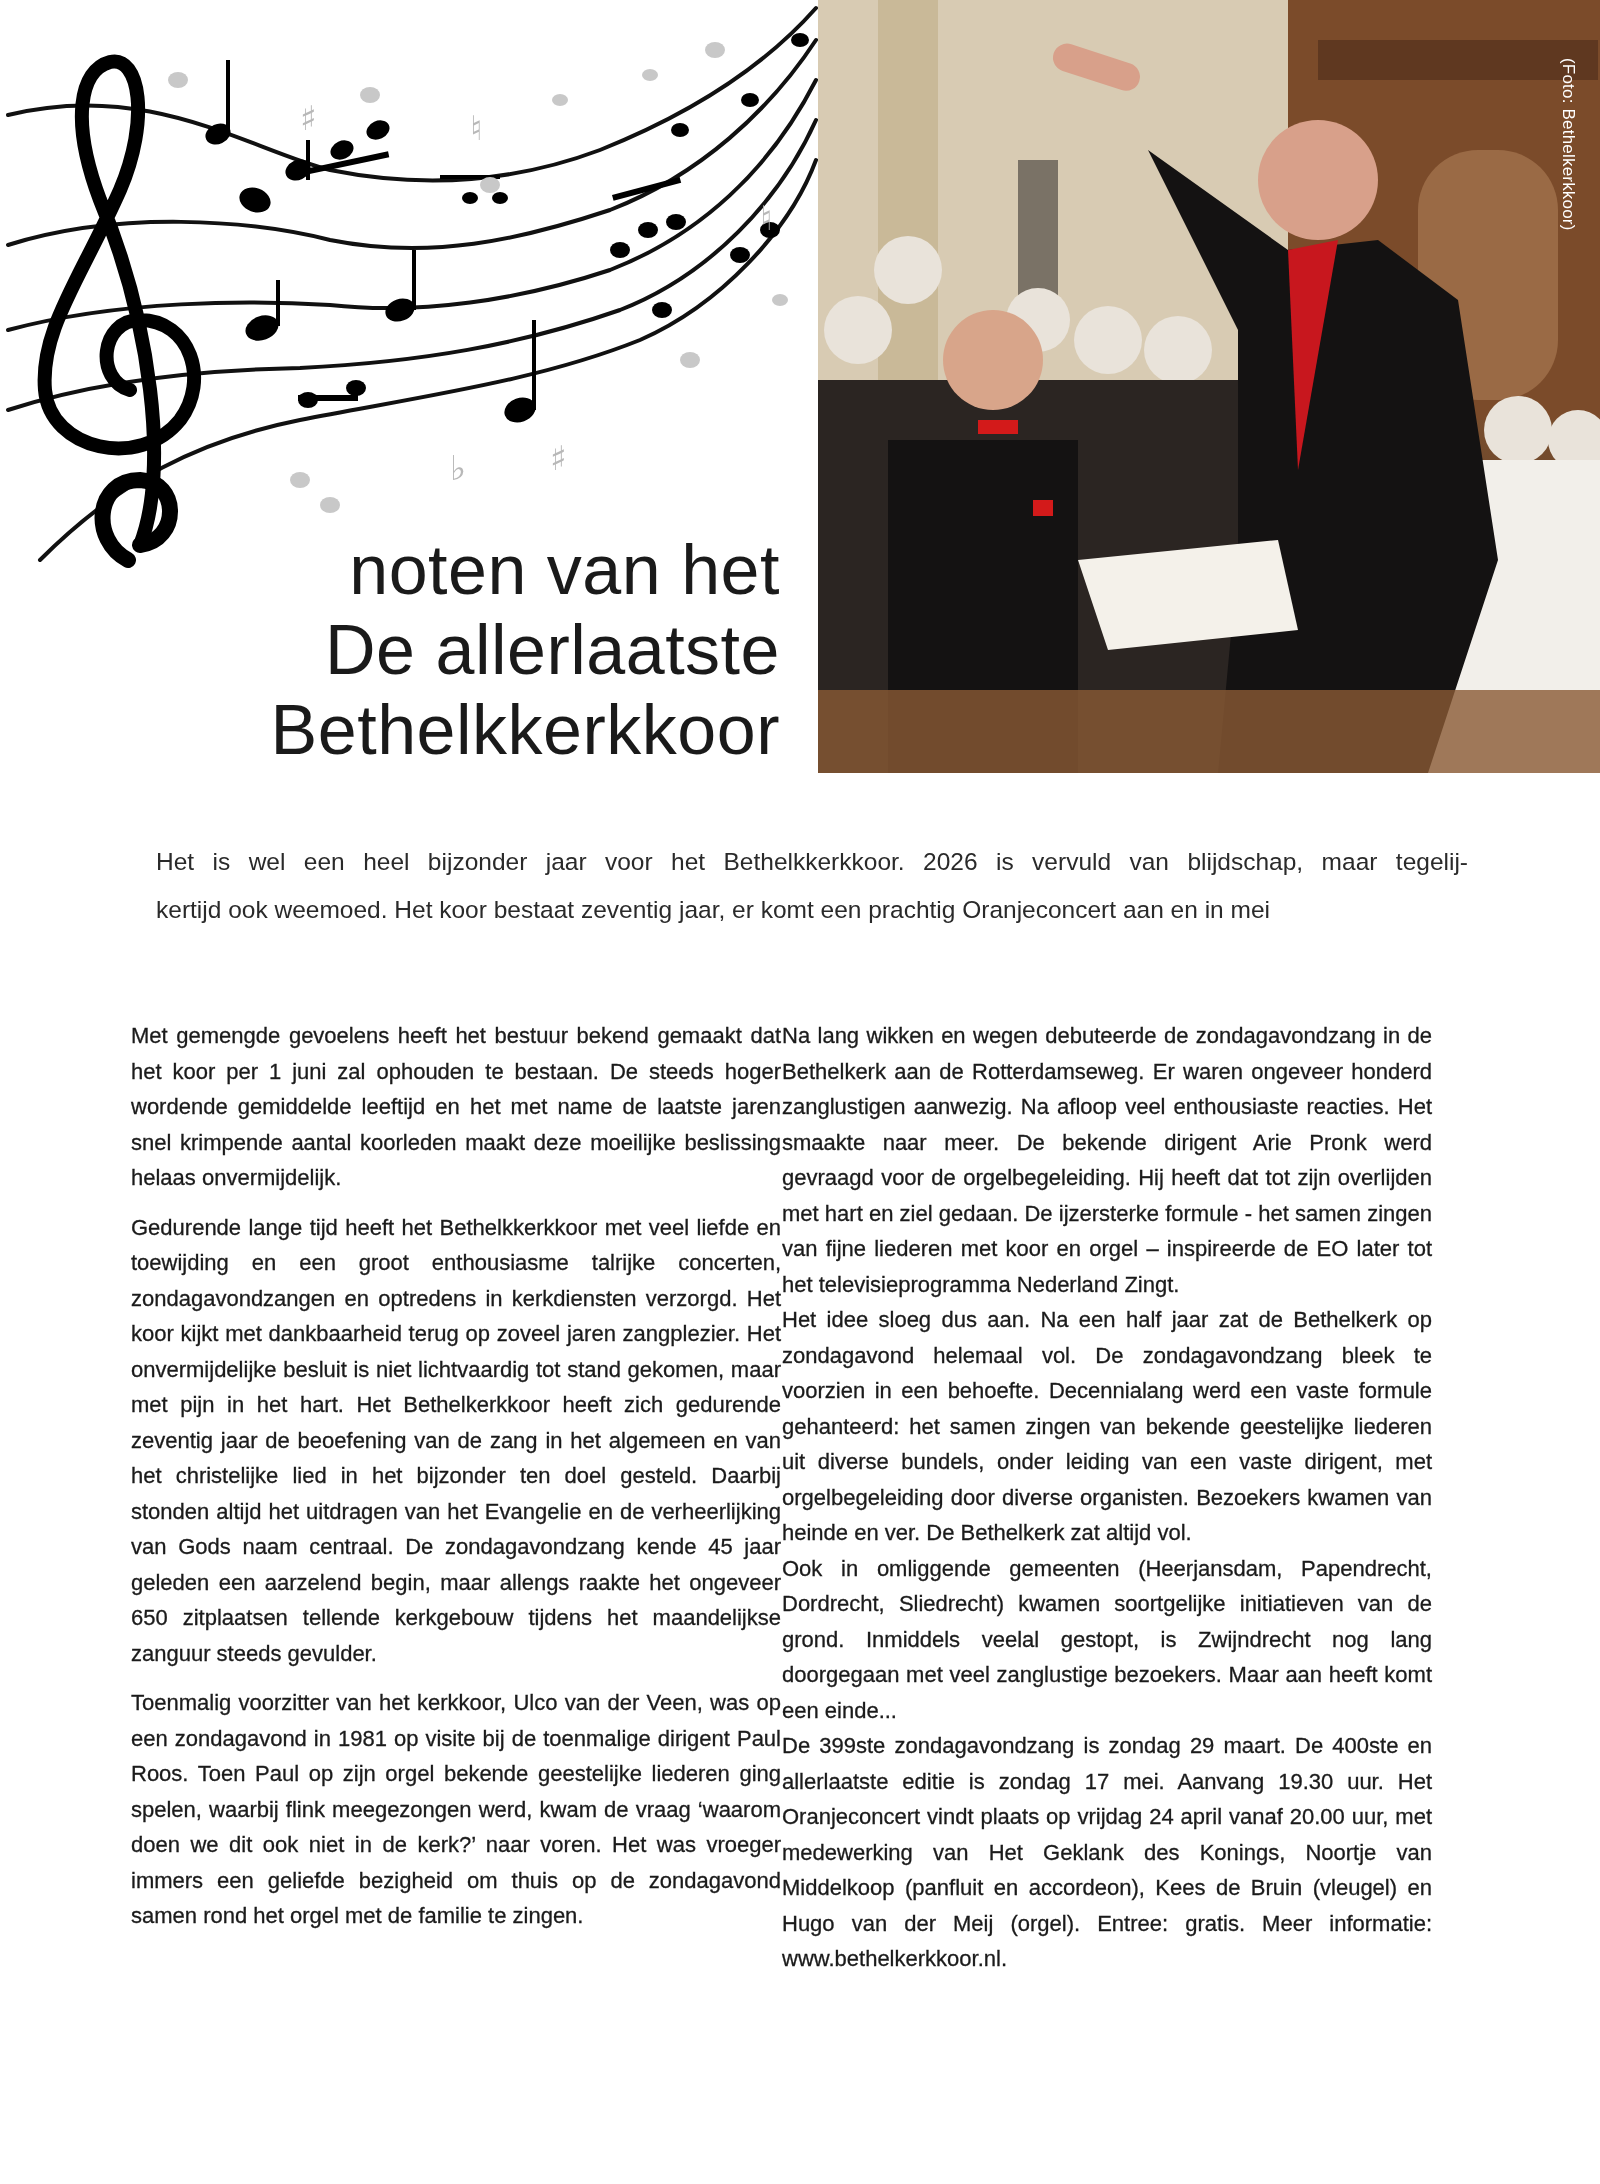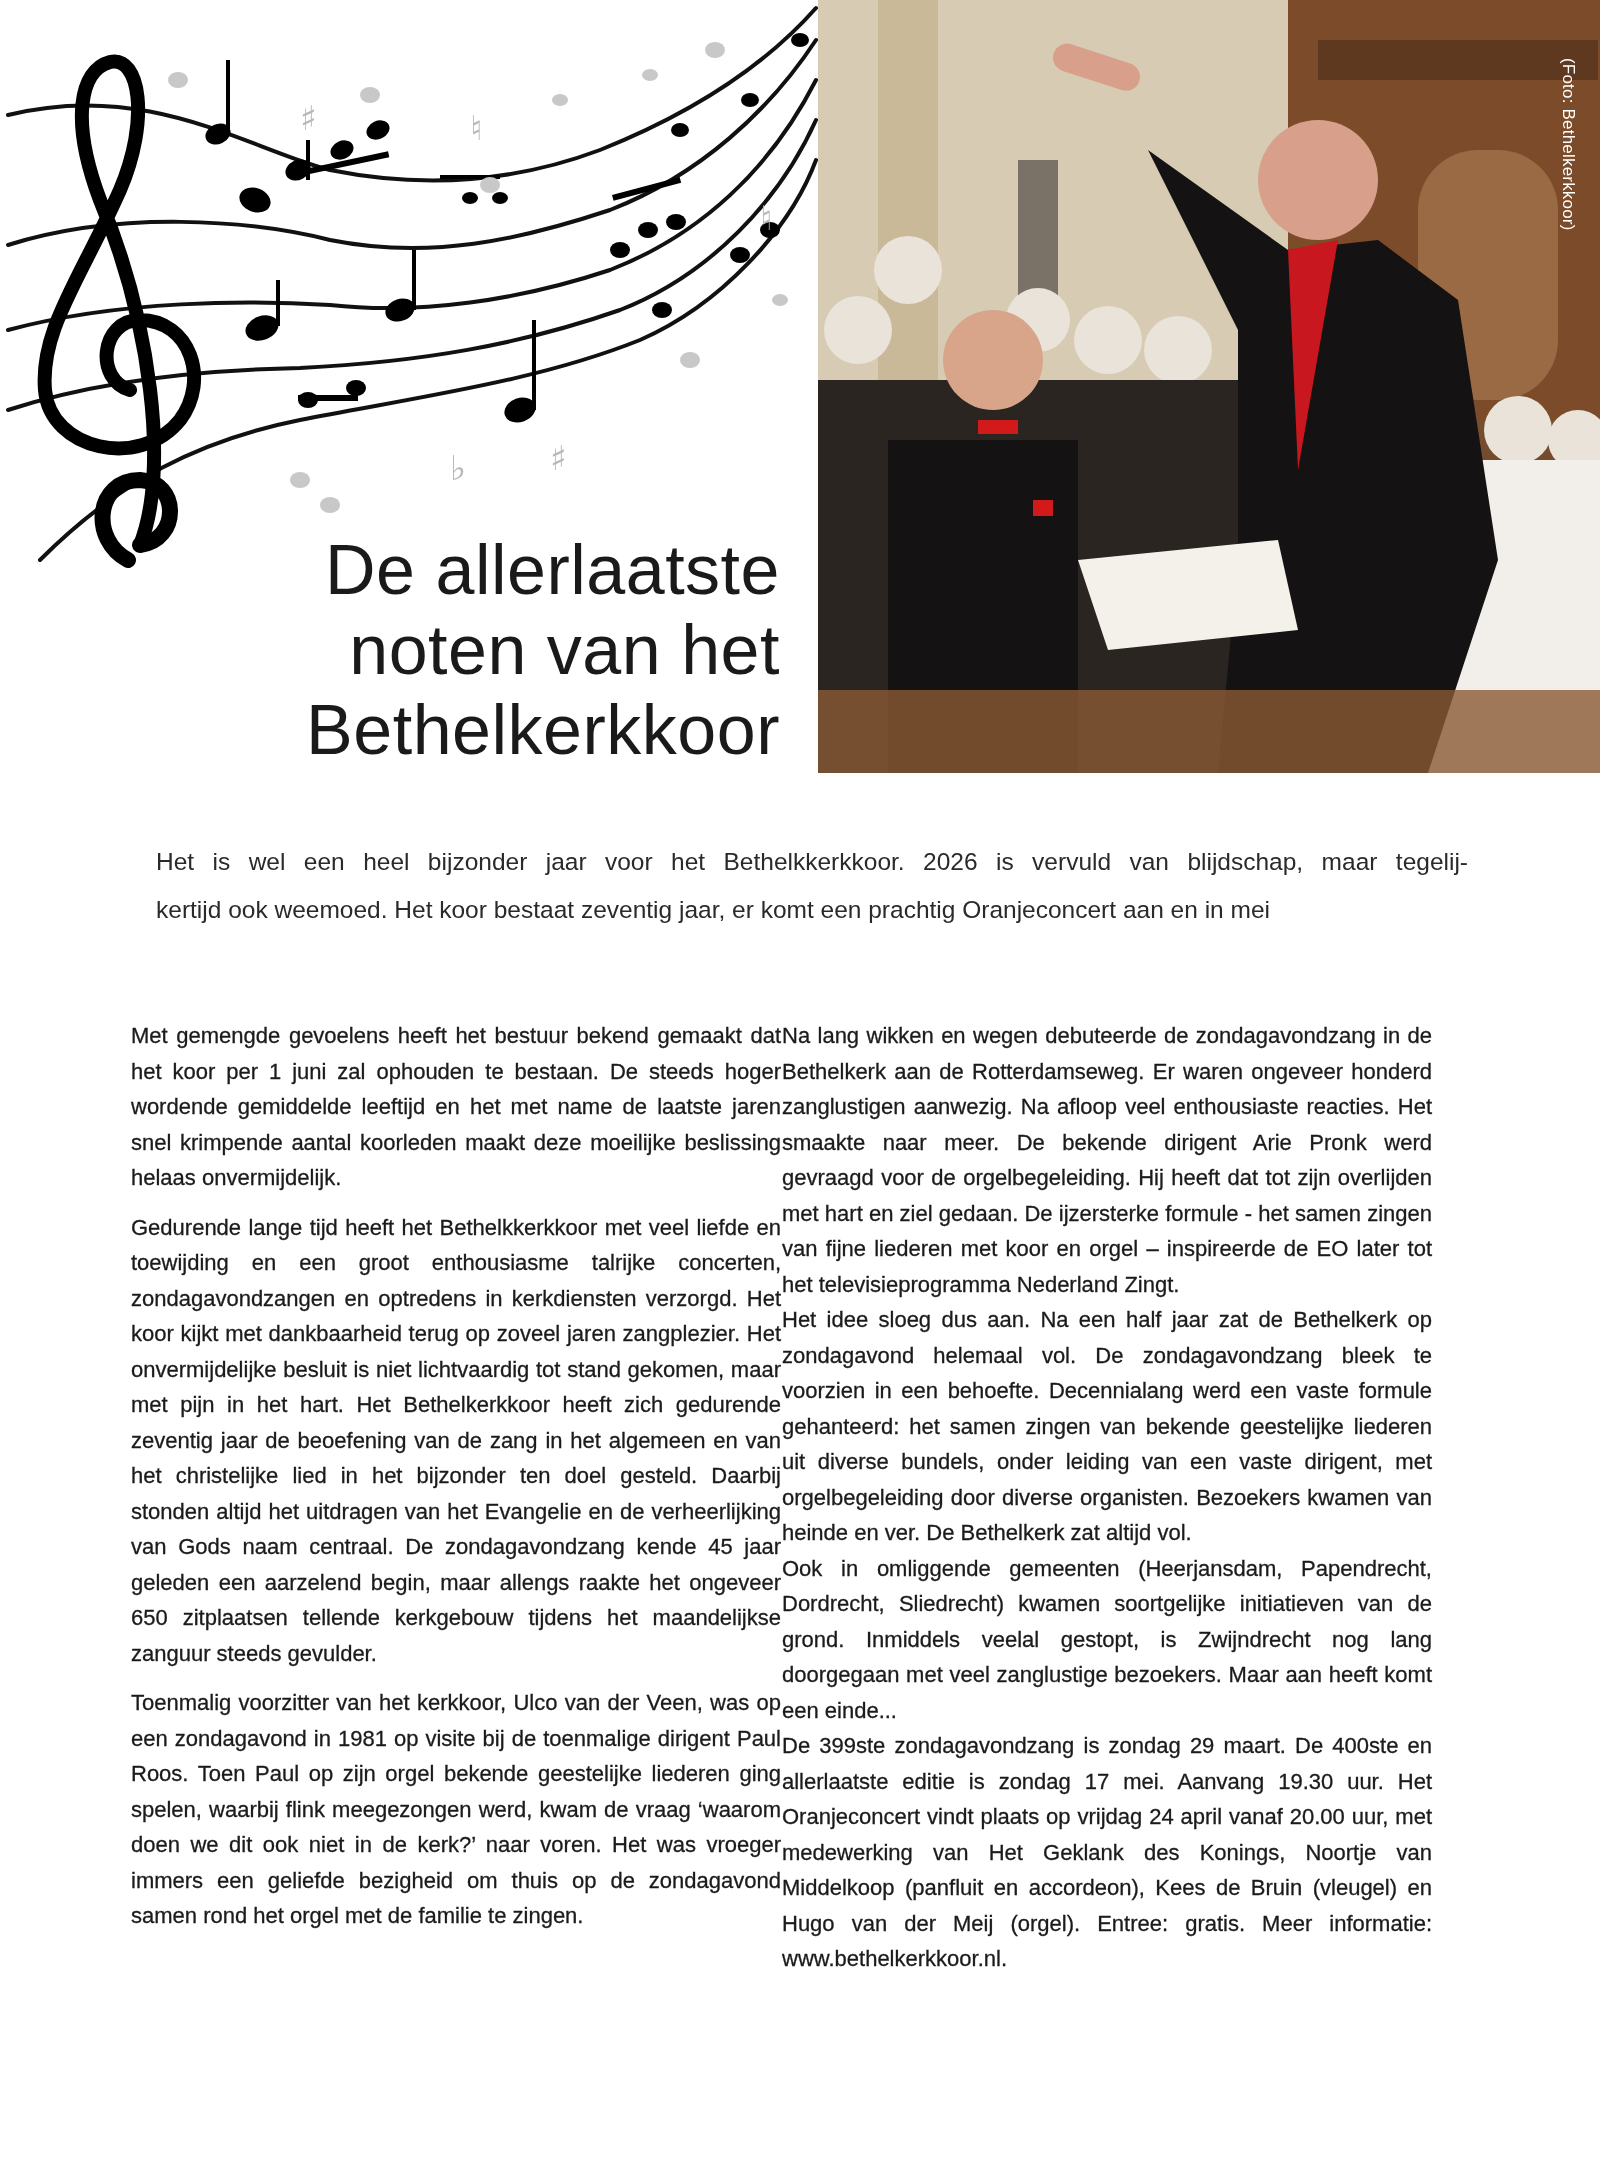--- a/index.html
+++ b/index.html
@@ -142,23 +142,23 @@
     <polygon points="470,250 520,240 480,470" fill="#c8171e"></polygon>
     <rect x="240" y="40" width="90" height="28" rx="14" transform="rotate(18 240 40)" fill="#d8a08a"></rect>
 
     <polygon points="260,560 460,540 480,630 290,650" fill="#f4f1ea"></polygon>
     <rect x="0" y="690" width="782" height="83" fill="#8a5a34" opacity="0.8"></rect>
   </svg>
   <div class="photo-credit">(Foto: Bethelkerkkoor)</div>
 </div>
 
 <h1 class="title">
+  <span>noten van het</span>
   <span>De allerlaatste</span>
-  <span>noten van het</span>
-  <span>Bethelkerkkoor</span>
+  <span>Bethelkkerkkoor</span>
 </h1>
 
 <p class="intro">
   <span>Het is wel een heel bijzonder jaar voor het Bethelkkerkkoor. 2026 is vervuld van blijdschap, maar tegelij-</span>
   <span>kertijd ook weemoed. Het koor bestaat zeventig jaar, er komt een prachtig Oranjeconcert aan en in mei</span>
 </p>
 
 <div class="col col-left">
   <p>Met gemengde gevoelens heeft het bestuur bekend gemaakt dat het koor per 1 juni zal ophouden te bestaan. De steeds hoger wordende gemiddelde leeftijd en het met name de laatste jaren snel krimpende aantal koorleden maakt deze moeilijke beslissing helaas onvermijdelijk.</p>
   <p class="gap">Gedurende lange tijd heeft het Bethelkkerkkoor met veel liefde en toewijding en een groot enthousiasme talrijke concerten, zondagavondzangen en optredens in kerkdiensten verzorgd. Het koor kijkt met dankbaarheid terug op zoveel jaren zangplezier. Het onvermijdelijke besluit is niet lichtvaardig tot stand gekomen, maar met pijn in het hart. Het Bethelkerkkoor heeft zich gedurende zeventig jaar de beoefening van de zang in het algemeen en van het christelijke lied in het bijzonder ten doel gesteld. Daarbij stonden altijd het uitdragen van het Evangelie en de verheerlijking van Gods naam centraal. De zondagavondzang kende 45 jaar geleden een aarzelend begin, maar allengs raakte het ongeveer 650 zitplaatsen tellende kerkgebouw tijdens het maandelijkse zanguur steeds gevulder.</p>

